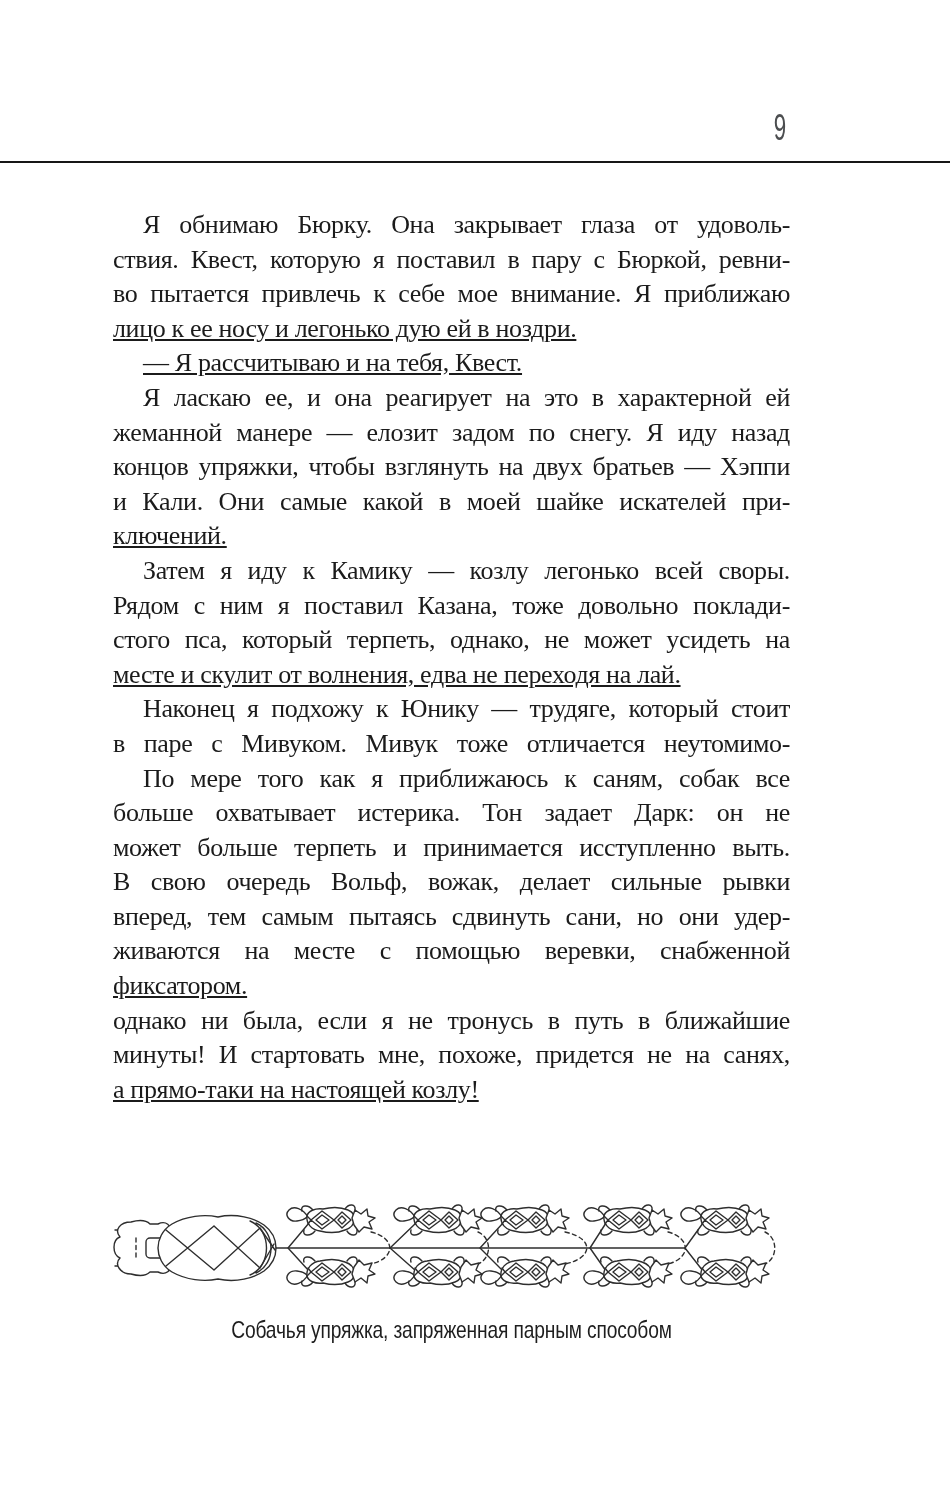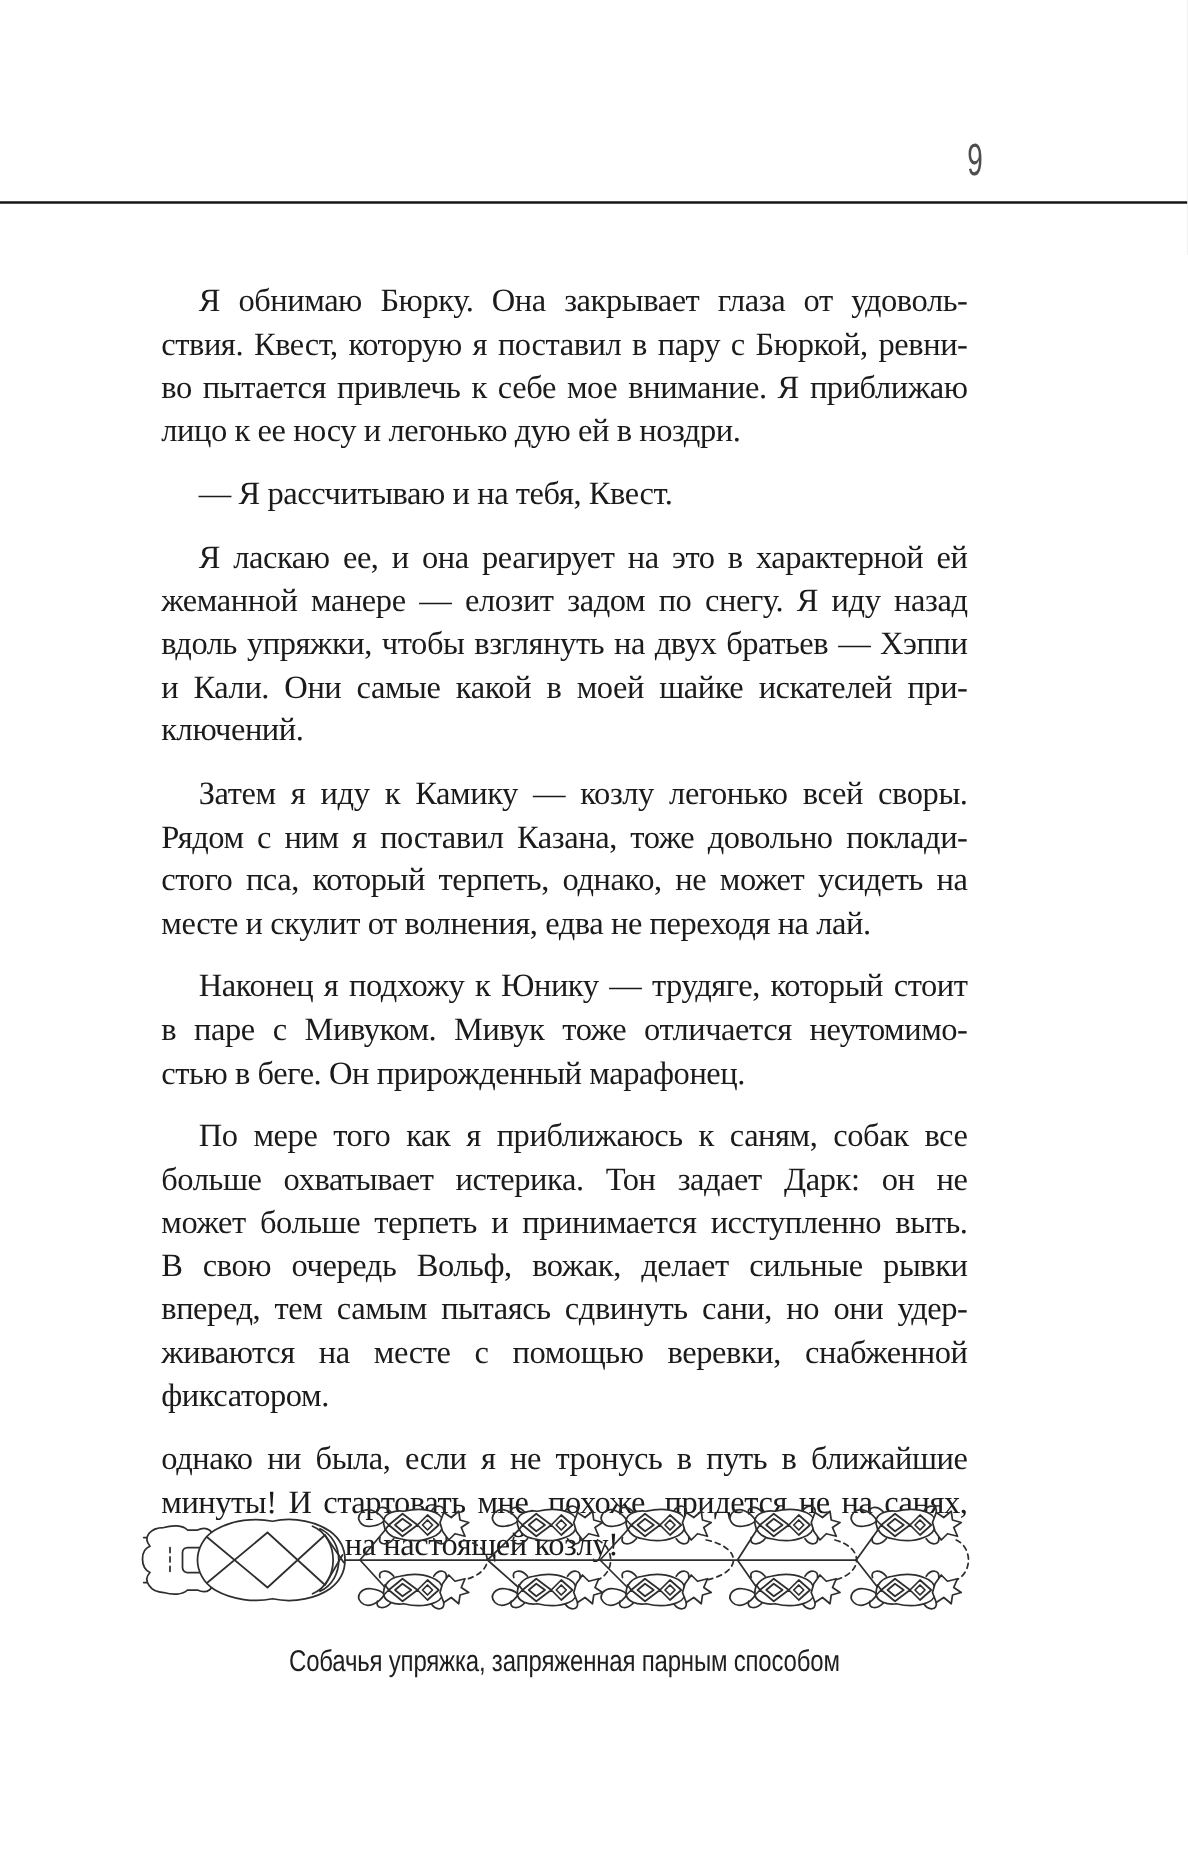--- a/index.html
+++ b/index.html
@@ -18,23 +18,23 @@
   }
   .rule {
     position:absolute; top:161px; left:0; width:950px; height:2px;
     background:#161616;
   }
   .bodytext {
     position:absolute; left:113px; top:208px; width:677px;
     font-size:26px; line-height:34.6px; color:#1b1b1b;
     letter-spacing:-0.35px;
   }
-  .para { margin:16px; padding:0; }
+  .para { margin:0; padding:0; }
   .line { text-align:justify; text-align-last:justify; }
-  .line.last { text-align-last:left; }
+  .line.last { text-align-last:left;text-decoration:underline; }
   .line.first { text-indent:30px; }
   .figwrap { position:absolute; top:1192px; left:0; width:950px; height:120px; margin:0; }
   .figwrap svg { display:block; }
   .figline { fill:none; stroke:#2e2e2e; stroke-width:1.4; stroke-linejoin:round; stroke-linecap:round; }
   .figfill { fill:#ffffff; stroke:#2e2e2e; stroke-width:1.4; stroke-linejoin:round; stroke-linecap:round; }
   .dashed { stroke-dasharray:4 3.5; }
   .caption {
     position:absolute; top:1316px; left:113px; width:677px;
     text-align:center;
     font-family:"Liberation Sans", sans-serif;
@@ -58,34 +58,33 @@
         <div class="line">ствия. Квест, которую я поставил в пару с Бюркой, ревни-</div>
         <div class="line">во пытается привлечь к себе мое внимание. Я приближаю</div>
         <div class="line last">лицо к ее носу и легонько дую ей в ноздри.</div>
       </div>
       <div class="para">
         <div class="line first last">— Я рассчитываю и на тебя, Квест.</div>
       </div>
       <div class="para">
         <div class="line first">Я ласкаю ее, и она реагирует на это в характерной ей</div>
         <div class="line">жеманной манере — елозит задом по снегу. Я иду назад</div>
-        <div class="line">вдоль упряжки, чтобы взглянуть на двух братьев — Хэппи</div>
+        <div class="line">концов упряжки, чтобы взглянуть на двух братьев — Хэппи</div>
         <div class="line">и Кали. Они самые какой в моей шайке искателей при-</div>
         <div class="line last">ключений.</div>
       </div>
       <div class="para">
         <div class="line first">Затем я иду к Камику — козлу легонько всей своры.</div>
         <div class="line">Рядом с ним я поставил Казана, тоже довольно поклади-</div>
         <div class="line">стого пса, который терпеть, однако, не может усидеть на</div>
         <div class="line last">месте и скулит от волнения, едва не переходя на лай.</div>
       </div>
       <div class="para">
         <div class="line first">Наконец я подхожу к Юнику — трудяге, который стоит</div>
         <div class="line">в паре с Мивуком. Мивук тоже отличается неутомимо-</div>
-        <div class="line last">стью в беге. Он прирожденный марафонец.</div>
       </div>
       <div class="para">
         <div class="line first">По мере того как я приближаюсь к саням, собак все</div>
         <div class="line">больше охватывает истерика. Тон задает Дарк: он не</div>
         <div class="line">может больше терпеть и принимается исступленно выть.</div>
         <div class="line">В свою очередь Вольф, вожак, делает сильные рывки</div>
         <div class="line">вперед, тем самым пытаясь сдвинуть сани, но они удер-</div>
         <div class="line">живаются на месте с помощью веревки, снабженной</div>
         <div class="line last">фиксатором.</div>
       </div>

